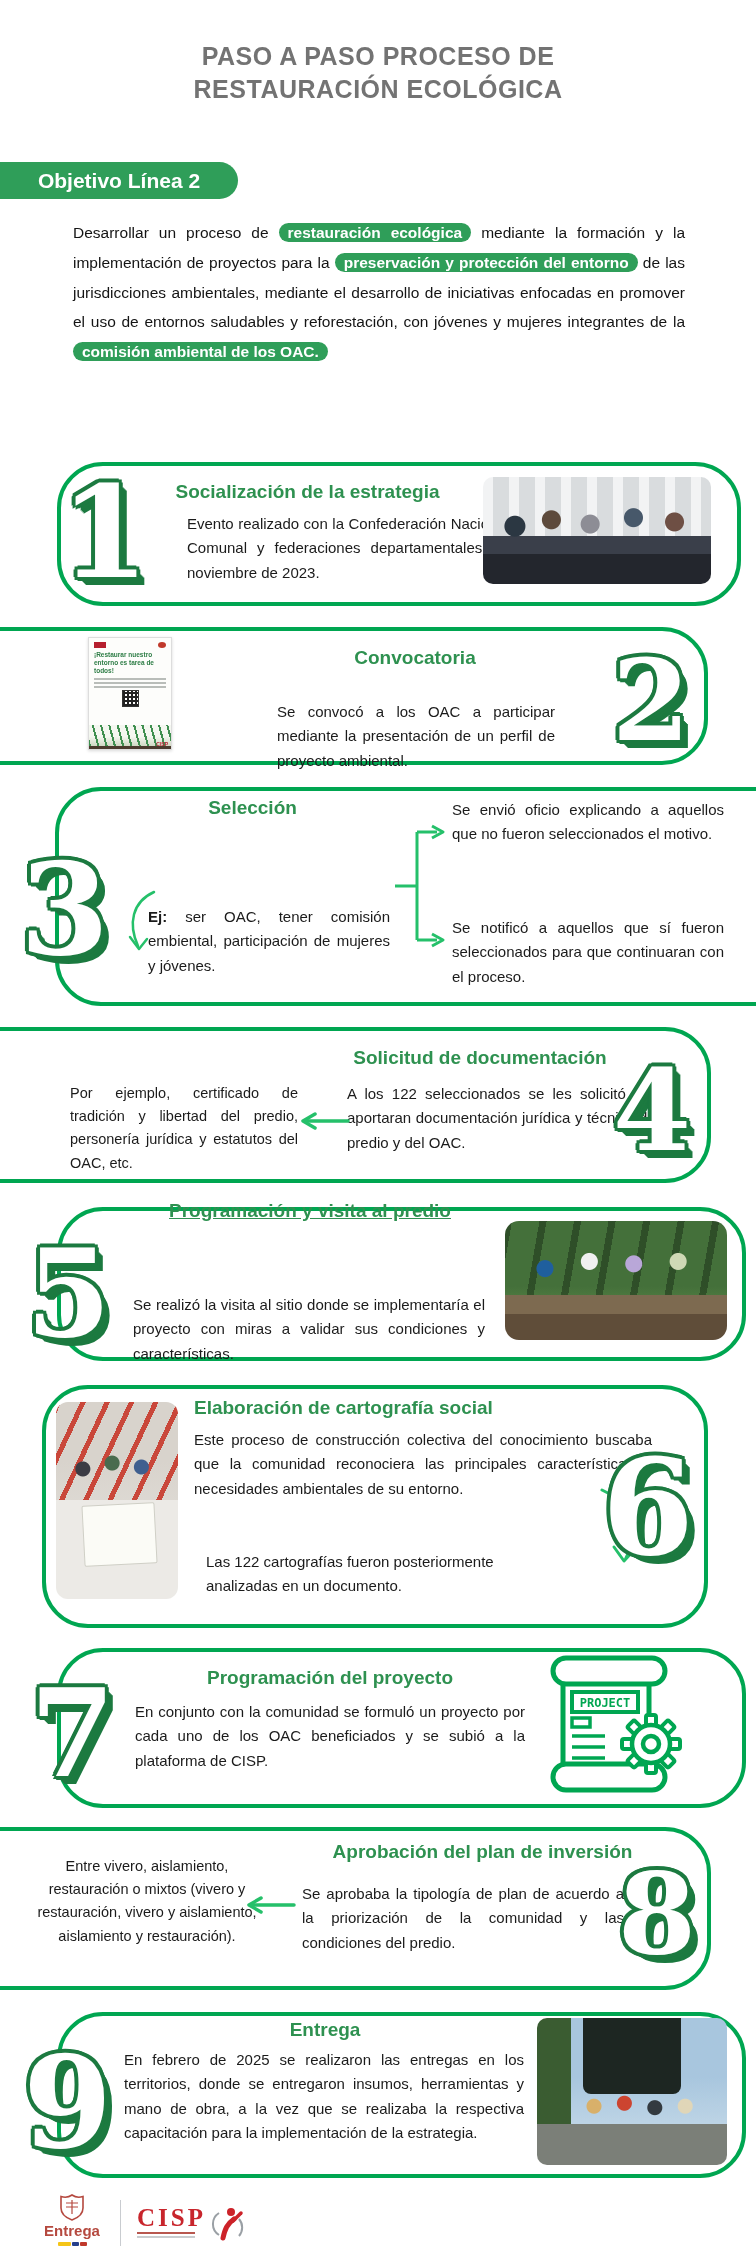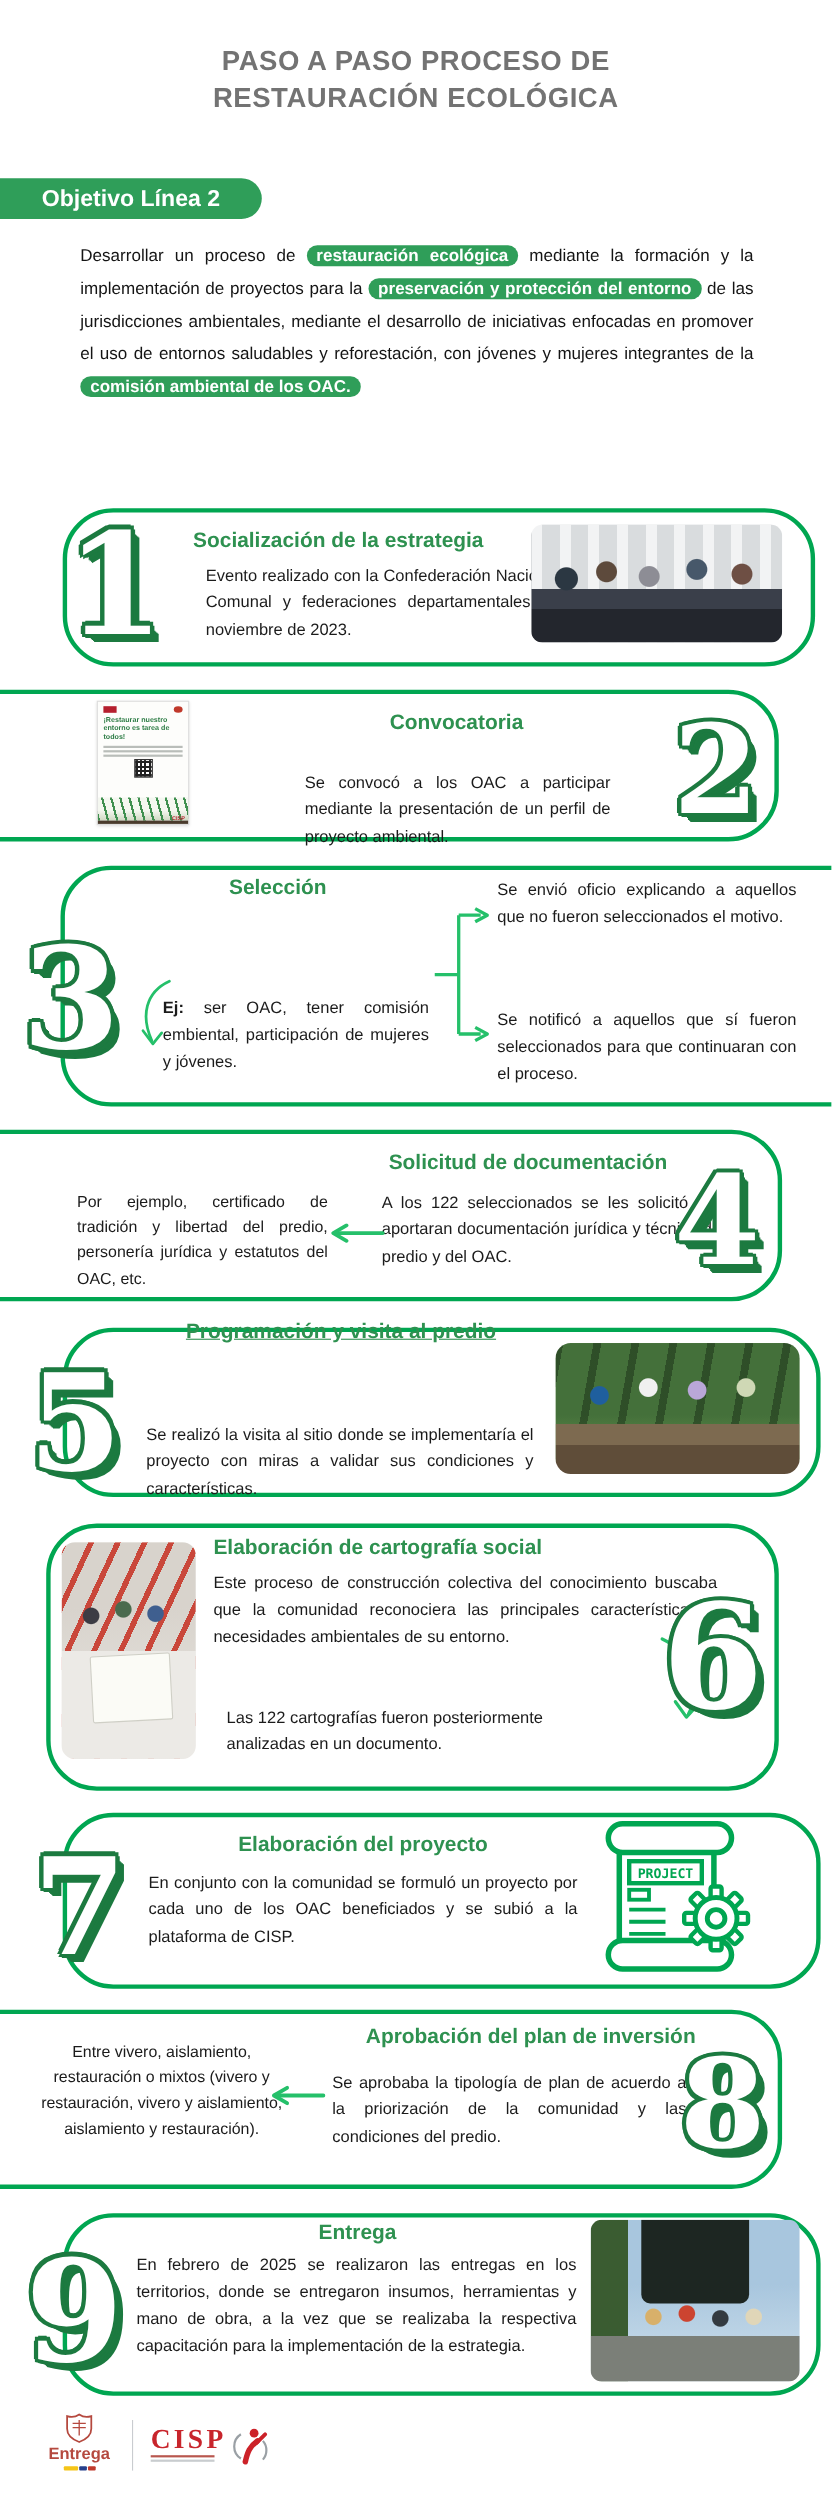--- a/index.html
+++ b/index.html
@@ -192,21 +192,21 @@
   <div class="step-title left" style="left:194px;top:1397px;width:460px;">Elaboración de cartografía social</div>
   <div class="step-body" style="left:194px;top:1428px;width:458px;">Este proceso de construcción colectiva del conocimiento buscaba que la comunidad reconociera las principales características y necesidades ambientales de su entorno.</div>
   <div class="step-body" style="left:206px;top:1550px;width:330px;text-align:left;">Las 122 cartografías fueron posteriormente analizadas en un documento.</div>
   <svg class="arrow-svg" style="left:598px;top:1488px;" width="44" height="80" viewBox="0 0 44 80">
     <path d="M4 2 C34 16 42 44 28 70" fill="none" stroke="#25c06a" stroke-width="3" stroke-linecap="round"></path>
     <path d="M16 59 L26 73 L37 61" fill="none" stroke="#25c06a" stroke-width="3" stroke-linecap="round" stroke-linejoin="round"></path>
   </svg>
 
   <div class="card" style="left:57px;top:1648px;width:681px;height:152px;"></div>
   <div class="stepnum" style="left:30px;top:1672px;font-size:122px;">7</div>
-  <div class="step-title" style="left:140px;top:1667px;width:380px;">Elaboración del proyecto</div>
+  <div class="step-title" style="left:140px;top:1667px;width:380px;">Programación del proyecto</div>
   <div class="step-body" style="left:135px;top:1700px;width:390px;">En conjunto con la comunidad se formuló un proyecto por cada uno de los OAC beneficiados y se subió a la plataforma de CISP.</div>
   <svg class="arrow-svg" style="left:545px;top:1652px;" width="150" height="145" viewBox="0 0 150 145">
     <rect x="18" y="28" width="86" height="92" fill="#fff" stroke="#00a651" stroke-width="5"></rect>
     <rect x="8" y="6" width="112" height="26" rx="13" fill="#fff" stroke="#00a651" stroke-width="5"></rect>
     <rect x="8" y="112" width="112" height="26" rx="13" fill="#fff" stroke="#00a651" stroke-width="5"></rect>
     <rect x="27" y="40" width="66" height="20" fill="none" stroke="#00a651" stroke-width="4"></rect>
     <text x="60" y="55" text-anchor="middle" font-family="DejaVu Sans Mono, monospace" font-size="12" font-weight="bold" fill="#00a651">PROJECT</text>
     <rect x="27" y="66" width="18" height="9" fill="none" stroke="#00a651" stroke-width="3.5"></rect>
     <path d="M27 84 H60 M27 95 H60 M27 106 H60" stroke="#00a651" stroke-width="3.5"></path>
     <g transform="translate(106,92)">

